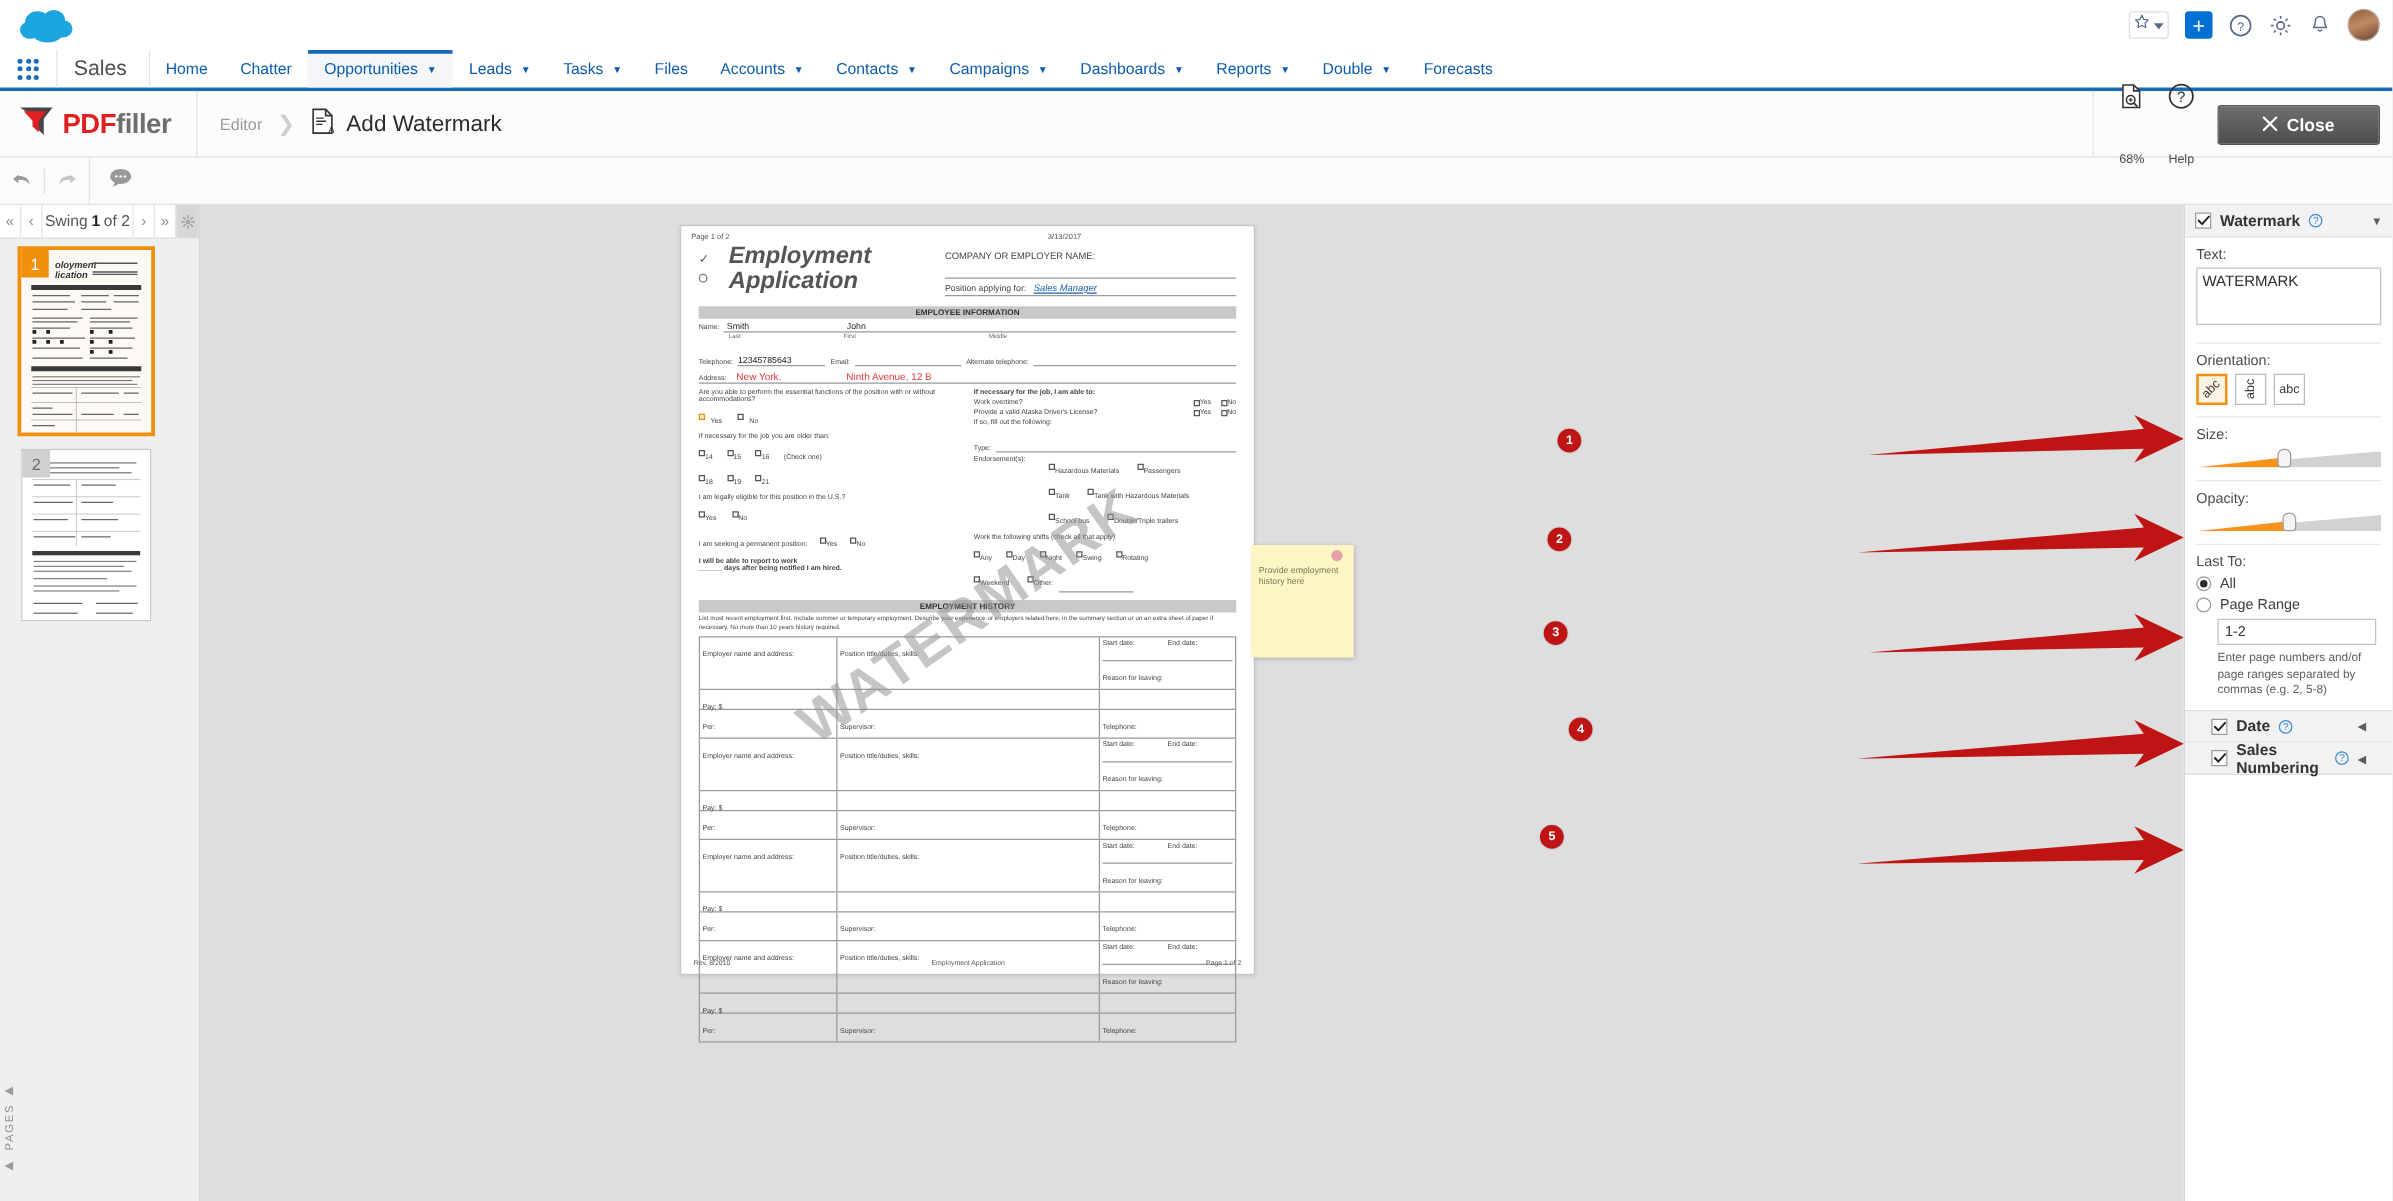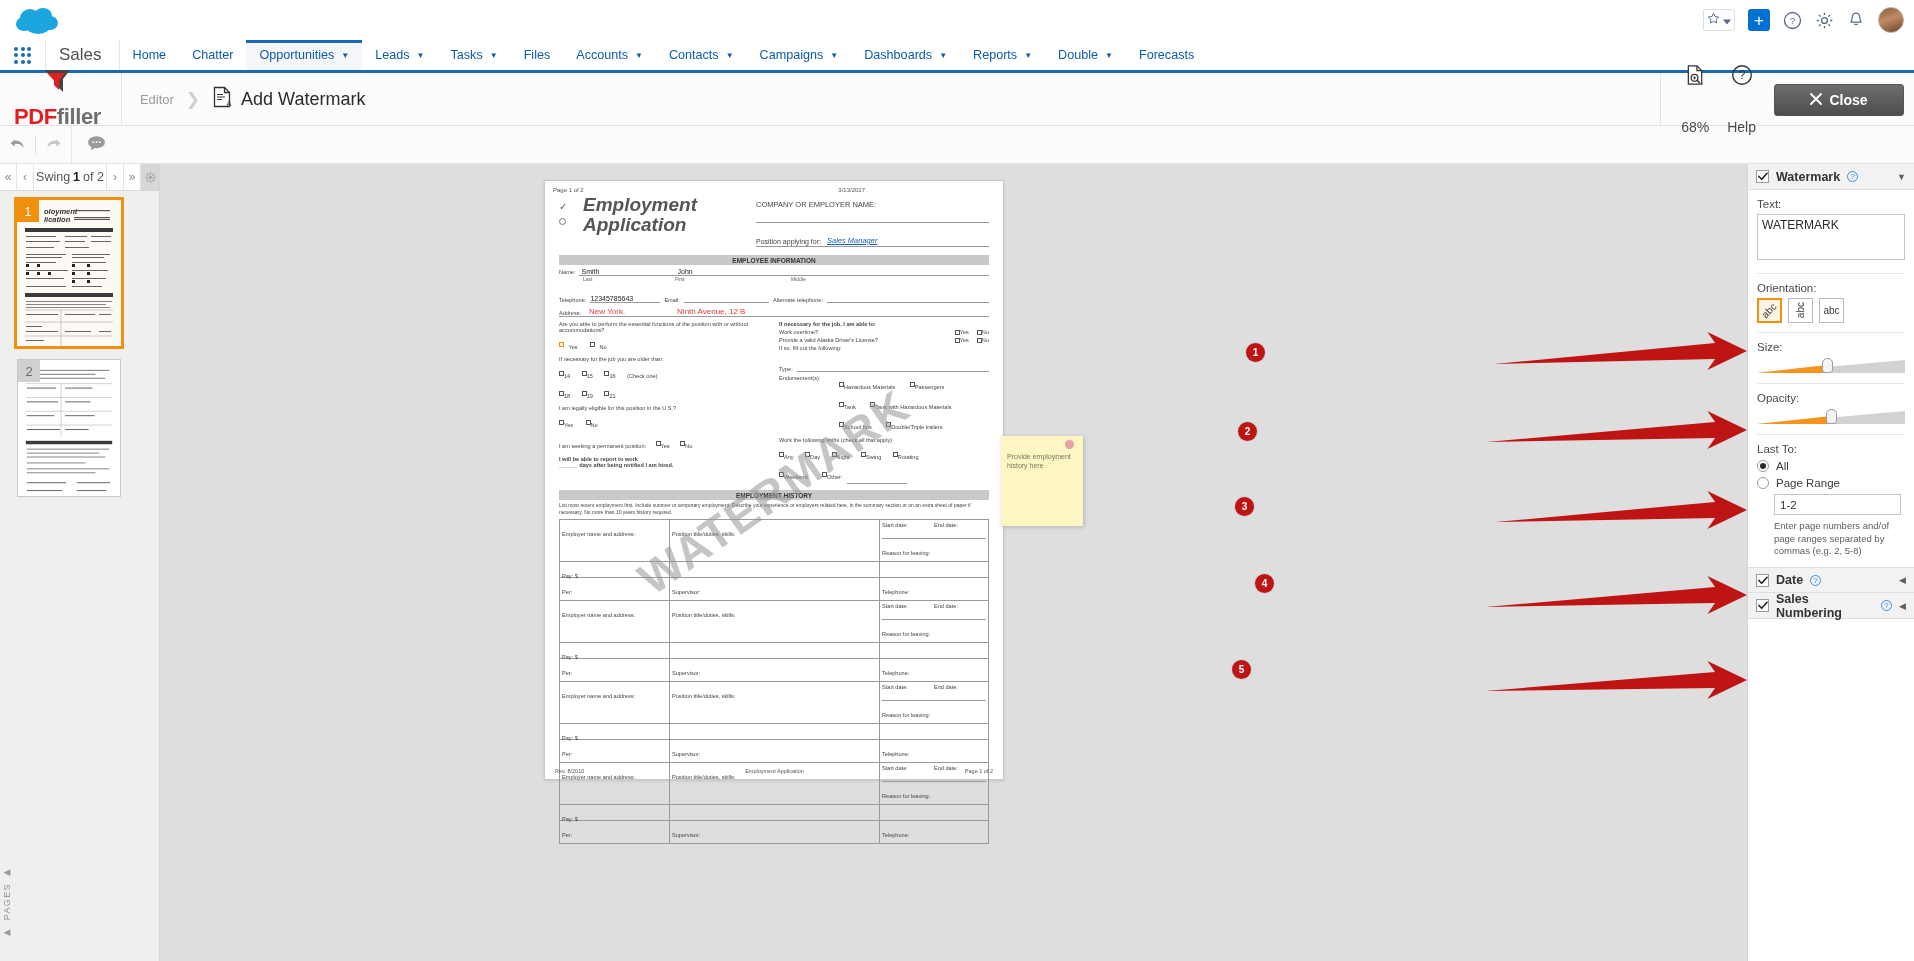--- a/index.html
+++ b/index.html
@@ -71,35 +71,35 @@
     position:relative;
   }
   .sf-tab.active { background:#f4f6f9; box-shadow:inset 0 3px 0 #1a6bb5; color:#0b5cab; }
   .sf-tab .caret { font-size:8px; color:#0b5cab; }
 
   
   .pf-header {
     height:53px; background:#fcfcfc; border-bottom:1px solid #e2e2e2;
     display:flex; align-items:center; position:relative;
   }
-  .pf-logo { display:flex; align-items:center; padding:0 20px 0 14px; gap:6px;flex-direction:column; }
+  .pf-logo { display:flex; align-items:center; padding:0 20px 0 14px; gap:6px; }
   .pf-logo-text { font-size:22px; font-weight:bold; letter-spacing:-0.4px; }
   .pf-logo-text .red { color:#e02020; }
   .pf-logo-text .grey { color:#6e6e6e; }
   .pf-divider { width:1px; height:53px; background:#e4e4e4; }
   .pf-crumbs { display:flex; align-items:center; gap:12px; padding-left:18px; }
   .pf-crumb-editor { font-size:13px; color:#9a9a9a; cursor:pointer; }
   .pf-crumb-sep { color:#cfcfcf; font-size:17px; font-weight:300; }
   .pf-crumb-current { display:flex; align-items:center; gap:9px; font-size:18px; color:#2b2b2b; }
   .pf-header-right {
     position:absolute; right:0; top:0; height:53px; display:flex; align-items:center;
     padding-right:10px; gap:18px; border-left:1px solid #e4e4e4; padding-left:20px;
   }
   .pf-tool { display:flex; flex-direction:column; align-items:center; gap:1px; cursor:pointer; }
-  .pf-tool-label { font-size:14px; color:#4a4a4a;margin-top:28px; }
+  .pf-tool-label { font-size:10px; color:#4a4a4a;margin-top:28px; }
   .pf-close-btn {
     width:130px; height:32px; border-radius:3px;
     background:linear-gradient(#6e6e6e,#4e4e4e);
     color:#fff; font-size:14px; font-weight:bold;
     display:flex; align-items:center; justify-content:center; gap:7px;
     cursor:pointer; border:1px solid #555;
   }
 
   
   .pf-notice {
@@ -238,21 +238,21 @@
   .radio-label { font-size:11.5px; color:#3d3d3d; }
   .range-input {
     width:127px; height:21px; border:1px solid #c4c4c4; margin:5px 0 0 17px;
     font-size:11.5px; color:#333; padding:0 5px; outline:none;
     font-family:"Liberation Sans", sans-serif;
   }
   .hint { font-size:9.5px; color:#5d5d5d; margin:5px 0 9px 17px; line-height:1.34; }
   .sec-row {
     height:26px; background:#f2f2f2; border-top:1px solid #dfdfdf;
     border-bottom:1px solid #dfdfdf;
-    display:flex; align-items:center; gap:7px; padding:0 8px; cursor:pointer;
+    display:flex; align-items:center; gap:7px; padding:0 21px; cursor:pointer;
   }
   .sec-row .title { font-size:12.5px; font-weight:bold; color:#333; }
   .sec-row .arrow { margin-left:auto; color:#5c5c5c; font-size:9px; }
 
   
   .fp { position:absolute; inset:0; font-family:"Liberation Sans", sans-serif; color:#333; }
   .fp-top { display:flex; justify-content:space-between; font-size:6px; color:#555; padding:6px 8px 0 8px; }
   .fp-title { font-size:19px; font-style:italic; color:#555; font-weight:bold; line-height:1.05; }
   .band { background:#c9c9c9; color:#333; font-size:6.5px; font-weight:bold; text-align:center; padding:1.5px 0; }
   .ln { border-bottom:1px solid #9a9a9a; }
@@ -635,21 +635,21 @@
             <div style="color:#555;font-size:10px;">✓</div>
             <div style="width:7px;height:7px;border:1px solid #777;border-radius:50%;margin-top:6px;"></div>
           </div>
           <div style="flex:0 0 165px;">
             <div class="fp-title">Employment</div>
             <div class="fp-title">Application</div>
           </div>
           <div style="flex:1;padding-top:5px;">
             <div class="sm" style="font-size:7.5px;">COMPANY OR EMPLOYER NAME:</div>
             <div class="ln" style="height:14px;"></div>
-            <div style="display:flex;align-items:flex-end;gap:6px;margin-top:13px;text-align:center;">
+            <div style="display:flex;align-items:flex-end;gap:6px;margin-top:3px;text-align:center;">
               <span class="sm" style="font-size:7px;white-space:nowrap;">Position applying for:</span>
               <span class="blue-link">Sales Manager</span>
             </div>
             <div class="ln" style="margin-top:1px;"></div>
           </div>
         </div>
 
         <div class="band" style="margin:8px 14px 0 14px;">EMPLOYEE INFORMATION</div>
 
         <div style="padding:3px 14px 0 14px;">

